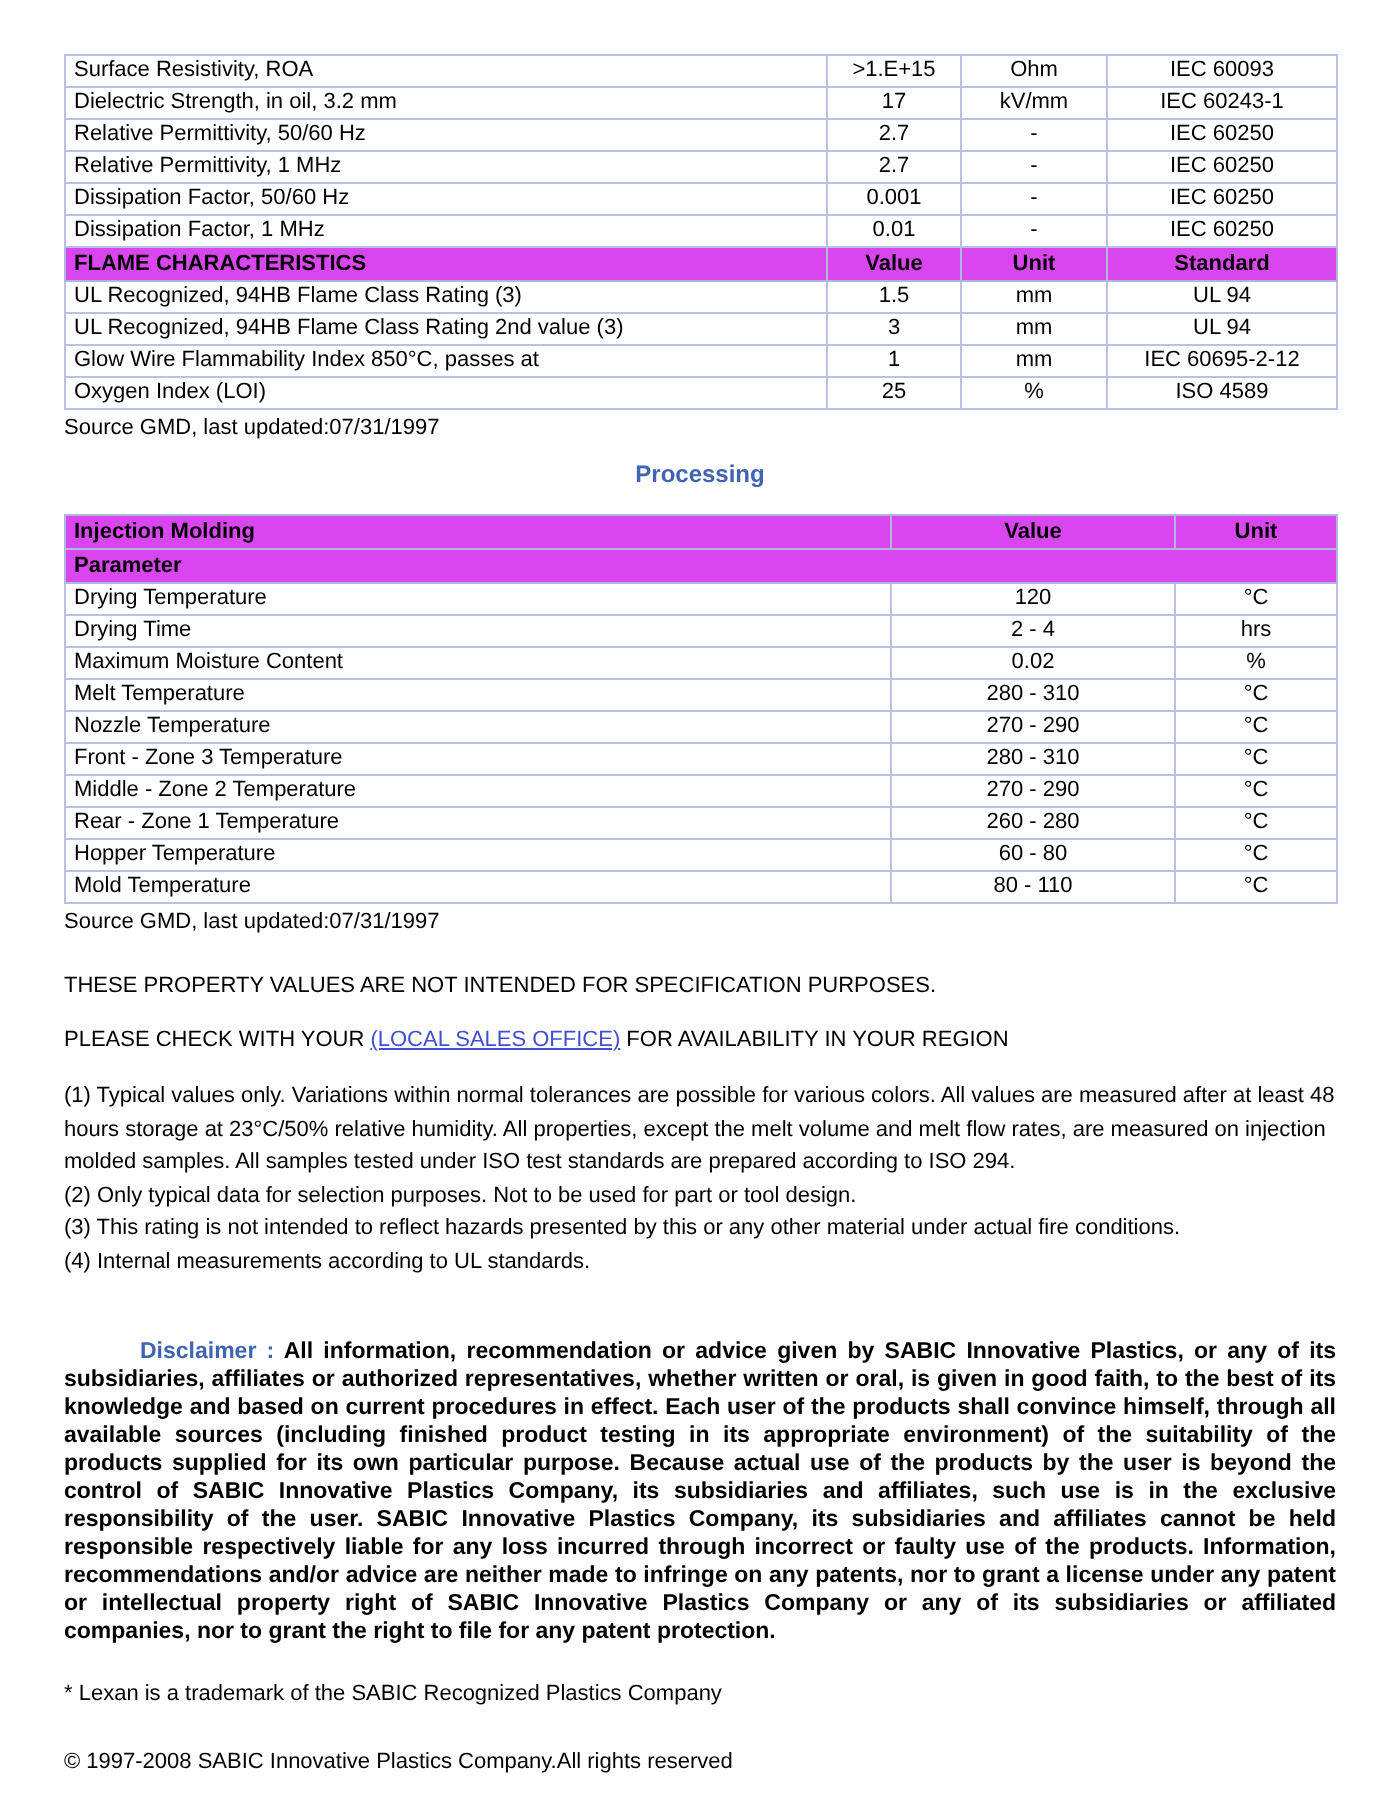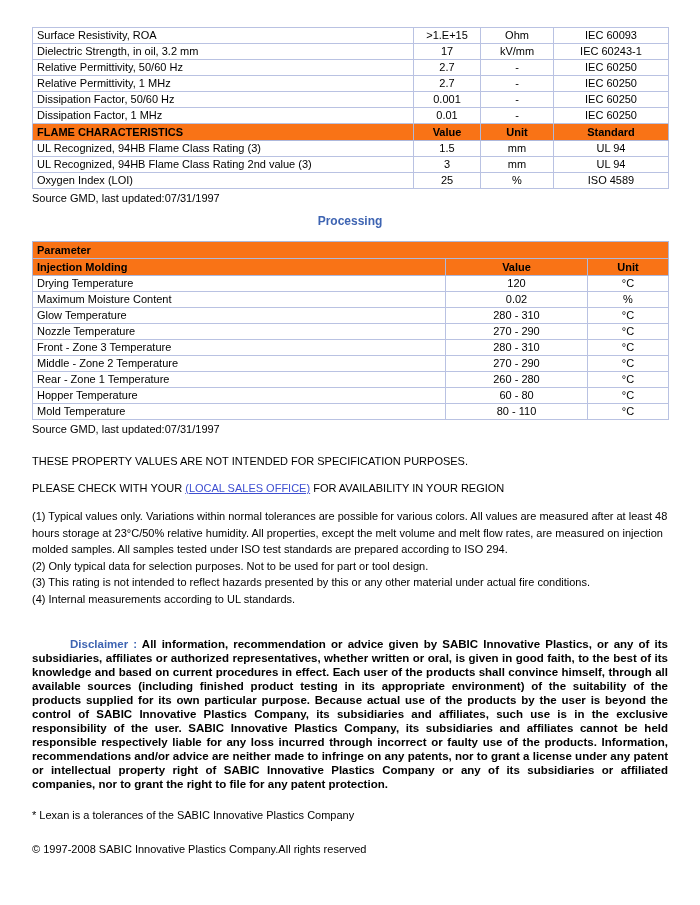--- a/index.html
+++ b/index.html
@@ -3,21 +3,21 @@
 <meta charset="utf-8">
 <style>
   html,body{margin:0;padding:0;background:#ffffff;}
   body{font-family:"Liberation Sans","DejaVu Sans",sans-serif;color:#000;}
   .page{width:700px;height:905px;background:#fff;box-sizing:border-box;padding:27px 32px 0 32px;overflow:hidden;}
 
   table.tbl{border-collapse:collapse;table-layout:fixed;width:636px;font-size:11px;}
   table.tbl td{border:1px solid #b9c2e2;padding:1px 4px;height:13px;line-height:13px;overflow:hidden;white-space:nowrap;}
   table.tbl td.prop{text-align:left;}
   table.tbl td.num{text-align:center;}
-  table.tbl tr.hdr td{background:#f97316;border-color:#aeb8db;font-weight:bold;height:14px;line-height:14px;}
+  table.tbl tr.hdr td{background:#d946ef;border-color:#aeb8db;font-weight:bold;height:14px;line-height:14px;}
   table.tbl tr.hdr td.c{text-align:center;}
 
   .source-note{width:636px;text-align:left;font-size:11px;margin-top:3px;line-height:13px;}
 
   .section-heading{margin-top:9px;font-size:12px;font-weight:bold;color:#3e64b2;line-height:14px;text-align:center;}
 
   .proc-table{margin-top:13px;}
 
   .para{font-size:11px;line-height:14px;margin-top:18px;}
   .para2{font-size:11px;line-height:14px;margin-top:13px;}
@@ -96,61 +96,72 @@
           <td class="num">mm</td>
           <td class="num">UL 94</td>
         </tr>
         <tr>
           <td class="prop">UL Recognized, 94HB Flame Class Rating 2nd value (3)</td>
           <td class="num">3</td>
           <td class="num">mm</td>
           <td class="num">UL 94</td>
         </tr>
         <tr>
+          <td class="prop">Glow Wire Flammability Index 850°C, passes at</td>
+          <td class="num">1</td>
+          <td class="num">mm</td>
+          <td class="num">IEC 60695-2-12</td>
+        </tr>
+        <tr>
           <td class="prop">Oxygen Index (LOI)</td>
           <td class="num">25</td>
           <td class="num">%</td>
           <td class="num">ISO 4589</td>
         </tr>
       </tbody>
   </table>
 
   <div class="source-note">Source GMD, last updated:07/31/1997</div>
 
   <div class="section-heading">Processing</div>
 
   <table class="tbl proc-table">
     <colgroup>
       <col style="width:413px">
         <col style="width:142px">
         <col style="width:81px">
     </colgroup>
     <thead>
       <tr class="hdr">
-        <td class="prop" colspan="3">Parameter</td>
-      </tr>
-      <tr class="hdr">
         <td class="prop">Injection Molding</td>
         <td class="c">Value</td>
         <td class="c">Unit</td>
       </tr>
+      <tr class="hdr">
+        <td class="prop" colspan="3">Parameter</td>
+      </tr>
     </thead>
     <tbody id="proc-body">
         <tr>
           <td class="prop">Drying Temperature</td>
           <td class="num">120</td>
           <td class="num">°C</td>
+        </tr>
+        <tr>
+          <td class="prop">Drying Time</td>
+          <td class="num">2 - 4</td>
+          <td class="num">hrs</td>
         </tr>
         <tr>
           <td class="prop">Maximum Moisture Content</td>
           <td class="num">0.02</td>
           <td class="num">%</td>
         </tr>
         <tr>
-          <td class="prop">Glow Temperature</td>
+          <td class="prop">Melt Temperature</td>
           <td class="num">280 - 310</td>
           <td class="num">°C</td>
         </tr>
         <tr>
           <td class="prop">Nozzle Temperature</td>
           <td class="num">270 - 290</td>
           <td class="num">°C</td>
         </tr>
         <tr>
           <td class="prop">Front - Zone 3 Temperature</td>
@@ -188,17 +199,17 @@
 
   <div class="footnotes">
     <div>(1) Typical values only. Variations within normal tolerances are possible for various colors. All values are measured after at least 48 hours storage at 23°C/50% relative humidity. All properties, except the melt volume and melt flow rates, are measured on injection molded samples. All samples tested under ISO test standards are prepared according to ISO 294.</div>
     <div>(2) Only typical data for selection purposes. Not to be used for part or tool design.</div>
     <div>(3) This rating is not intended to reflect hazards presented by this or any other material under actual fire conditions.</div>
     <div>(4) Internal measurements according to UL standards.</div>
   </div>
 
   <div class="disclaimer"><span class="dlabel">Disclaimer :</span><span> All information, recommendation or advice given by SABIC Innovative Plastics, or any of its subsidiaries, affiliates or authorized representatives, whether written or oral, is given in good faith, to the best of its knowledge and based on current procedures in effect. Each user of the products shall convince himself, through all available sources (including finished product testing in its appropriate environment) of the suitability of the products supplied for its own particular purpose. Because actual use of the products by the user is beyond the control of SABIC Innovative Plastics Company, its subsidiaries and affiliates, such use is in the exclusive responsibility of the user. SABIC Innovative Plastics Company, its subsidiaries and affiliates cannot be held responsible respectively liable for any loss incurred through incorrect or faulty use of the products. Information, recommendations and/or advice are neither made to infringe on any patents, nor to grant a license under any patent or intellectual property right of SABIC Innovative Plastics Company or any of its subsidiaries or affiliated companies, nor to grant the right to file for any patent protection.</span></div>
 
-  <div class="trademark">* Lexan is a tolerances of the SABIC Innovative Plastics Company</div>
+  <div class="trademark">* Lexan is a trademark of the SABIC Recognized Plastics Company</div>
 
   <div class="copyright">© 1997-2008 SABIC Innovative Plastics Company.All rights reserved</div>
 
 </div>
 
 </body></html>

